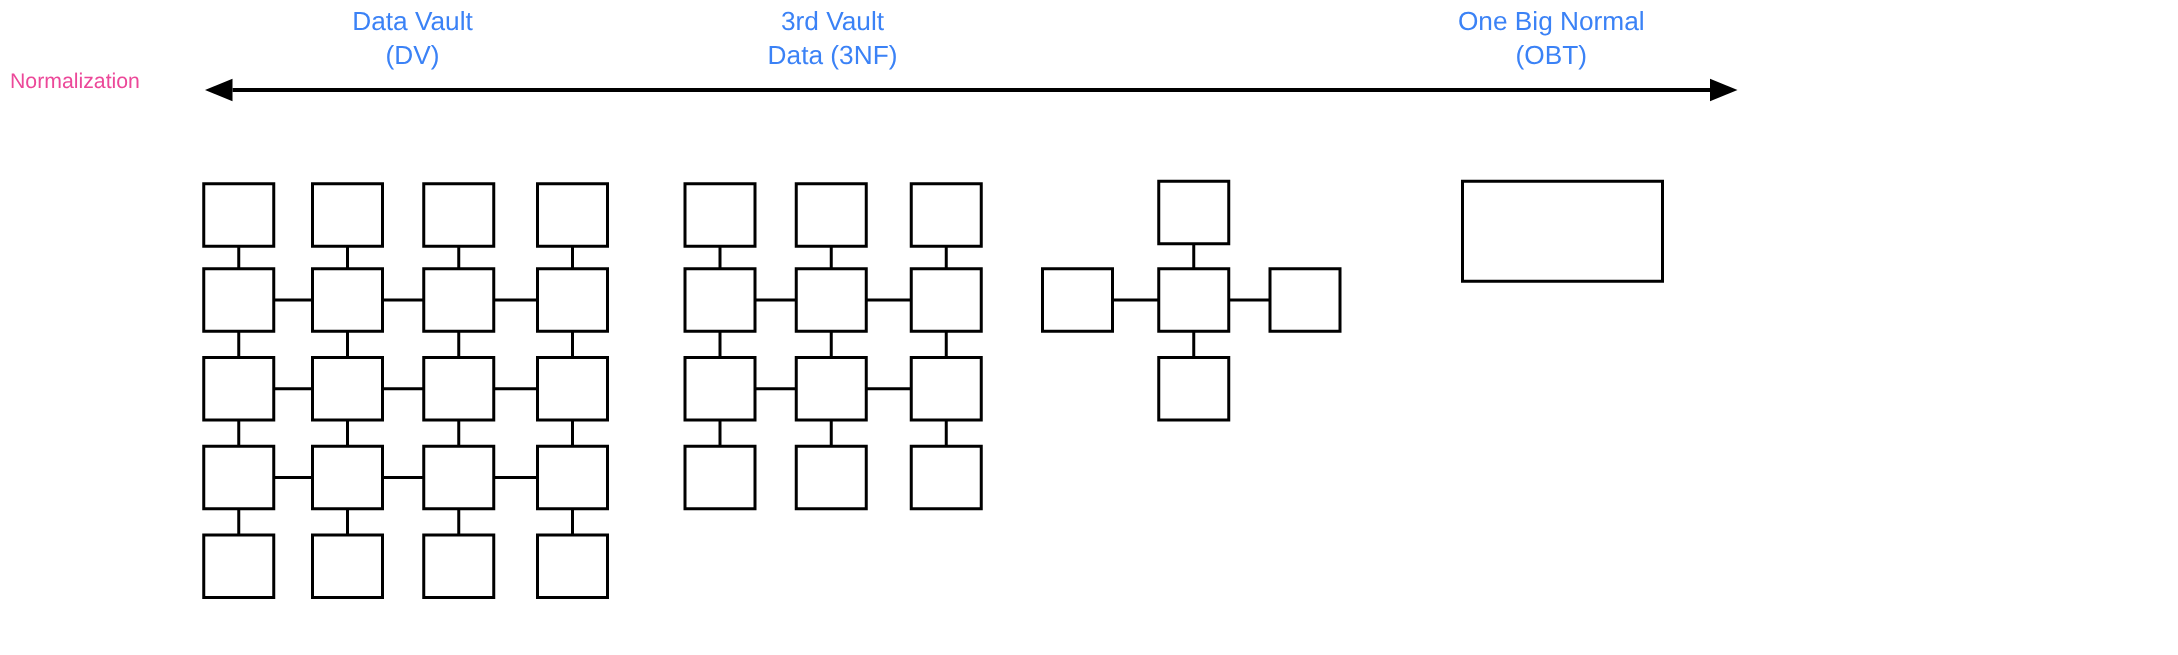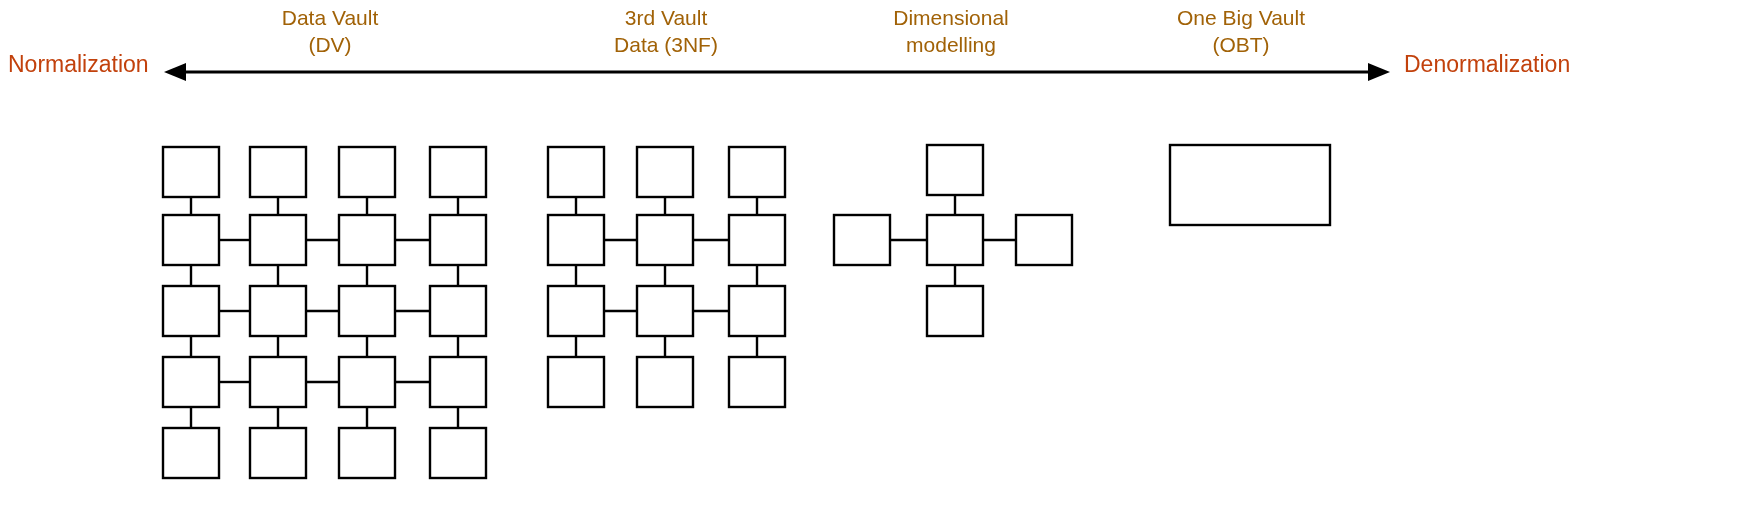--- a/index.html
+++ b/index.html
@@ -13,39 +13,39 @@
   }
   #canvas {
     position: relative;
     width: 1742px;
     height: 524px;
     background: #ffffff;
     overflow: hidden;
   }
   .axis-label {
     position: absolute;
-    font-size: 23px;
+    font-size: 17px;
     line-height: 25px;
-    color: #c2410c;
+    color: #ec4899;
     white-space: nowrap;
   }
   #label-normalization {
     left: 8px;
     top: 52px;
   }
   #label-denormalization {
     left: 1404px;
     top: 52px;
   }
   .col-title {
     position: absolute;
     font-size: 21px;
     line-height: 27px;
     text-align: center;
-    color: #a16207;
+    color: #3b82f6;
     white-space: nowrap;
     transform: translateX(-50%);
   }
   #title-dv  { left: 330px;  top: 4px; }
   #title-3nf { left: 666px;  top: 4px; }
   #title-dim { left: 951px;  top: 4px; }
   #title-obt { left: 1241px; top: 4px; }
 
   svg#diagram {
     position: absolute;
@@ -75,39 +75,34 @@
     stroke: none;
   }
 </style>
 </head>
 <body>
 
 <div id="canvas">
 
   <div class="axis-label" id="label-normalization">Normalization</div>
 
-  <div class="axis-label" id="label-denormalization">Denormalization</div>
 
   <div class="col-title" id="title-dv">
     <div>Data Vault</div>
     <div>(DV)</div>
   </div>
 
   <div class="col-title" id="title-3nf">
     <div>3rd Vault</div>
     <div>Data (3NF)</div>
   </div>
 
-  <div class="col-title" id="title-dim">
-    <div>Dimensional</div>
-    <div>modelling</div>
-  </div>
 
   <div class="col-title" id="title-obt">
-    <div>One Big Vault</div>
+    <div>One Big Normal</div>
     <div>(OBT)</div>
   </div>
 
   <svg id="diagram" viewBox="0 0 1742 524">
     <g id="axis-group">
         <line x1="186" y1="72" x2="1368" y2="72" class="axis-line"></line>
         <polygon points="164,72 186,63 186,81" class="axis-head"></polygon>
         <polygon points="1390,72 1368,63 1368,81" class="axis-head"></polygon>
       </g>
     <g id="edges-group">

